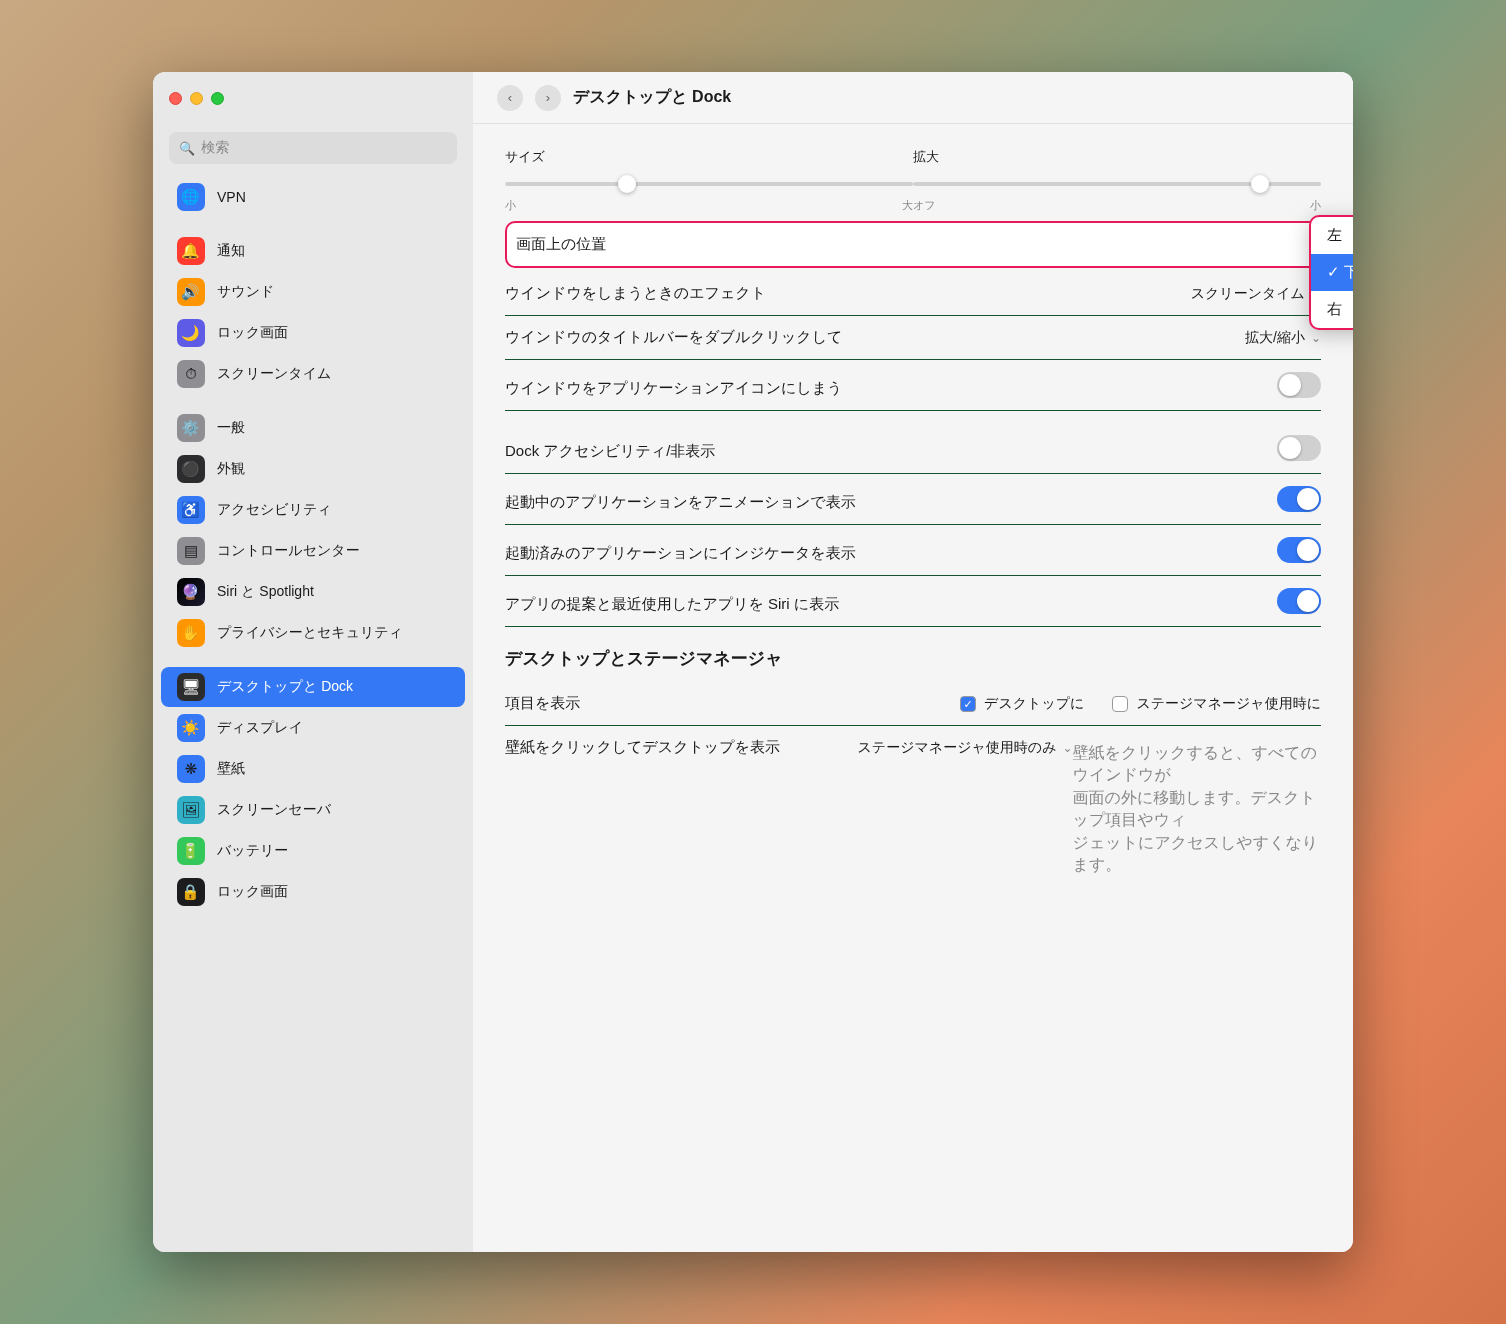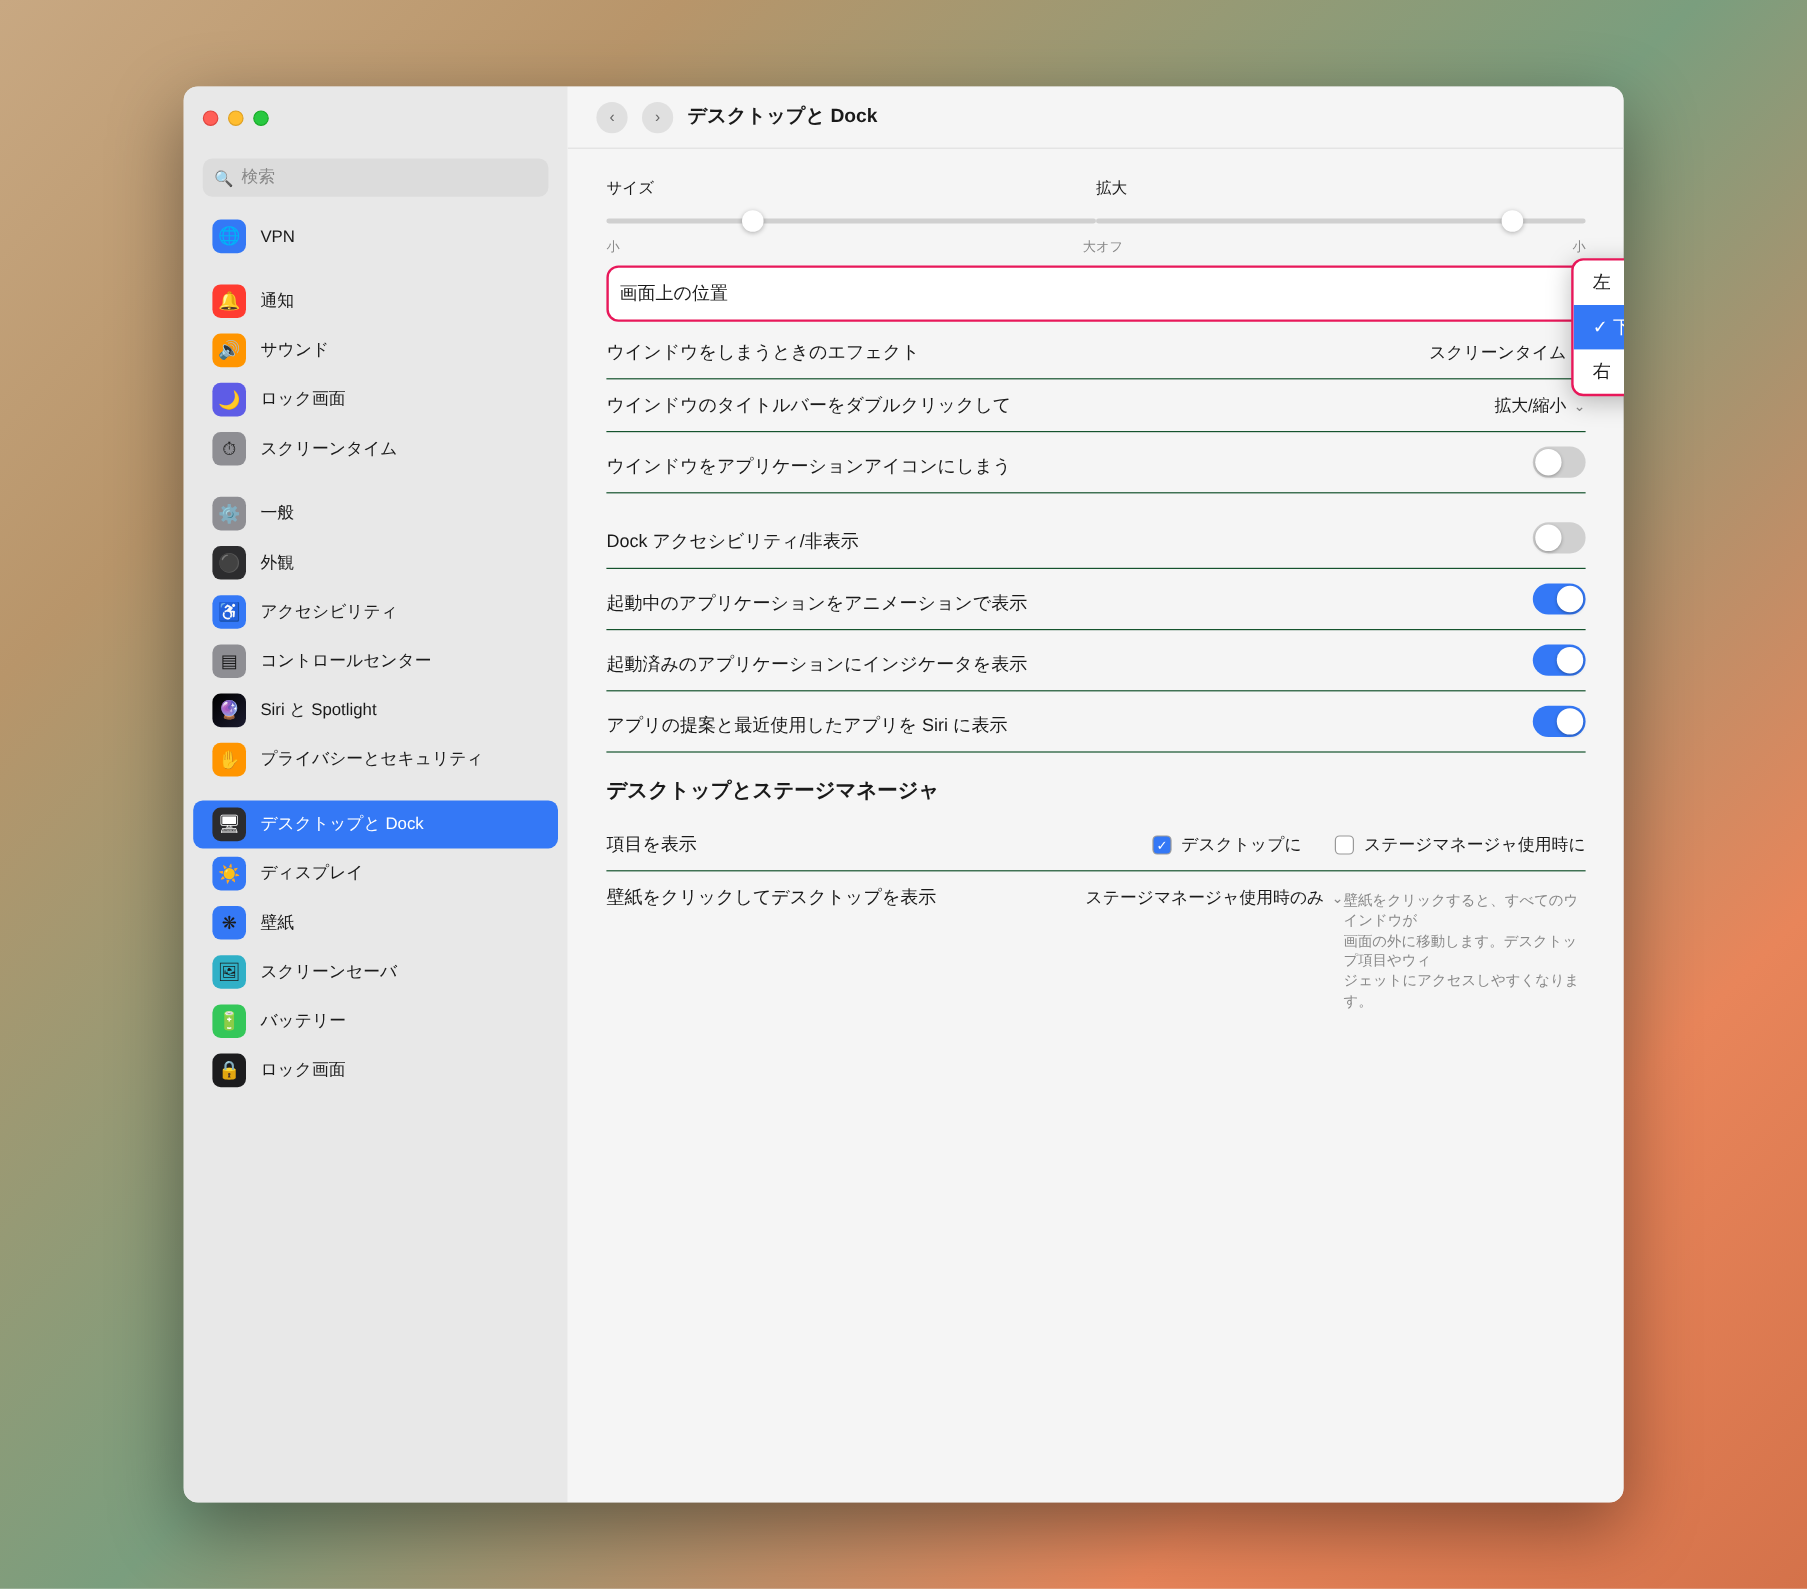--- a/index.html
+++ b/index.html
@@ -275,21 +275,21 @@
     .checkbox.unchecked {
       background: white;
       color: transparent;
     }
     .select-row {
       display: flex;
       align-items: center;
       justify-content: space-between;
     }
     .sub-note {
-      font-size: 12px;
+      font-size: 16px;
       color: #888;
       margin-top: 4px;
       line-height: 1.4;
     }
     
     .bg-blue { background: #3478f6; }
     .bg-red { background: #ff3b30; }
     .bg-orange { background: #ff9500; }
     .bg-purple { background: #5e5ce6; }
     .bg-gray { background: #8e8e93; }

